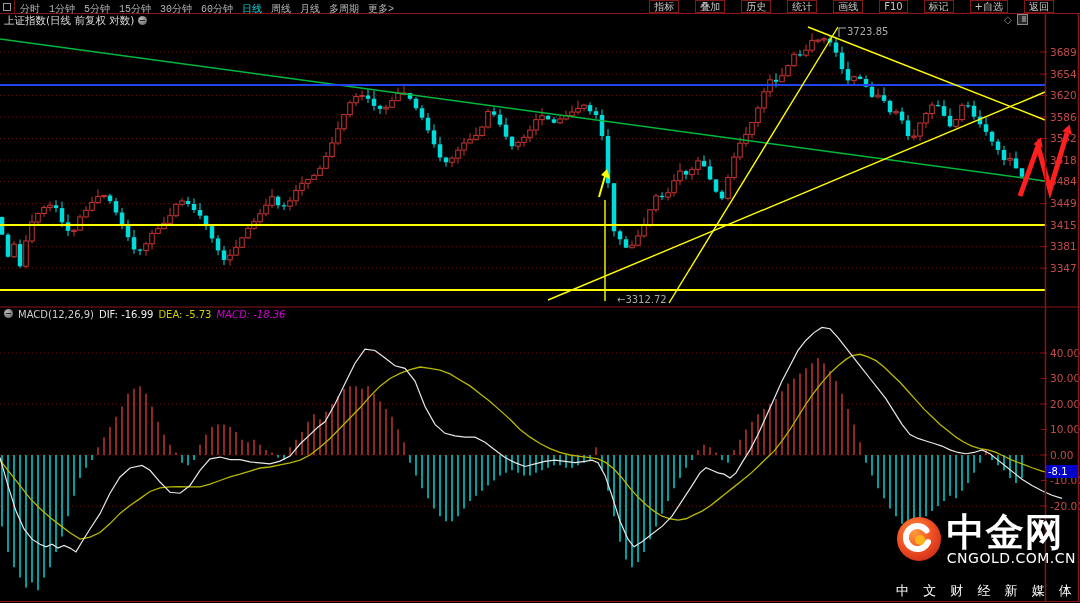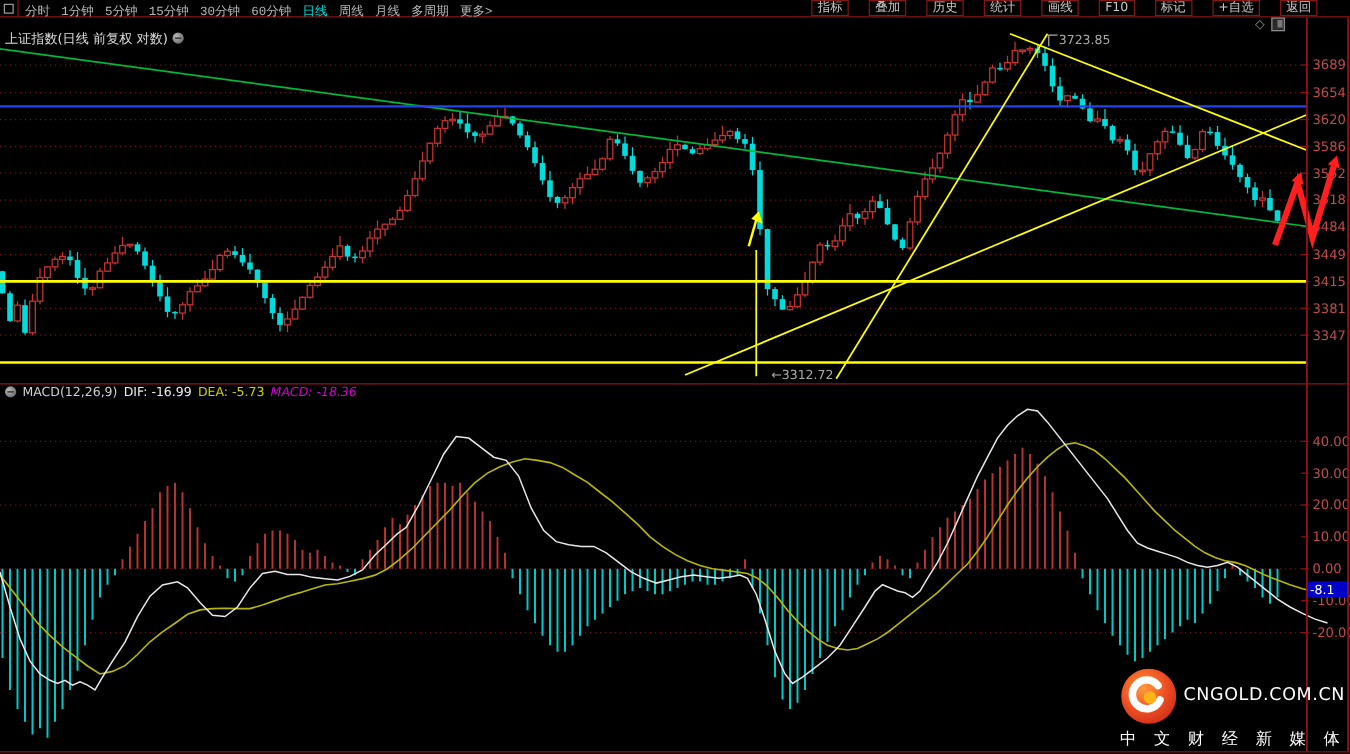--- a/index.html
+++ b/index.html
@@ -7,38 +7,38 @@
        font-family:"DejaVu Sans","Liberation Sans",sans-serif;}
   
   .toolbar{position:absolute;left:0;top:0;width:1080px;height:13px;display:flex;align-items:center;}
   .tb-icon{width:8px;height:8px;border:1px solid #9a9a9a;margin:0 3px 0 3px;display:inline-block;box-sizing:border-box;}
   .tb-sep{width:1px;height:13px;background:#7a1212;margin-right:5px;}
   .tb-item{font-size:10px;color:#b8b8b8;margin-right:9px;white-space:nowrap;cursor:default;line-height:13px;font-family:Liberation Mono, monospace;}
   .tb-item.active{color:#00dcdc;margin-top:48px;}
   .tb-right{position:absolute;right:26px;top:0;height:13px;display:flex;gap:16px;}
   .tb-btn{font-size:10px;color:#c8c8c8;border:1px solid #801818;padding:0 4px;line-height:11px;height:11px;white-space:nowrap;background:#050000;}
   
-  .title-row{position:absolute;left:4px;top:24px;height:13px;display:flex;align-items:center;gap:4px;}
+  .title-row{position:absolute;left:4px;top:14px;height:13px;display:flex;align-items:center;gap:4px;}
   .title-text{font-size:10.5px;color:#dcdcdc;white-space:nowrap;}
   .circle-icon{width:9px;height:9px;border-radius:50%;background:radial-gradient(circle at 35% 35%,#bbb,#555);display:inline-block;position:relative;}
   .circle-icon::after{content:"";position:absolute;left:2px;top:4px;width:5px;height:1px;background:#222;}
   .row2-icons{position:absolute;top:14px;left:1004px;display:flex;gap:5px;align-items:center;}
   .diamond{color:#8a8a8a;font-size:10px;line-height:10px;}
   .panel-ic{width:9px;height:9px;border:1px solid #8a8a8a;background:#2a2a2a;display:inline-block;position:relative;}
   .panel-ic::after{content:"";position:absolute;right:1px;top:1px;width:4px;height:6px;background:#777;}
   
   .macd-row{position:absolute;left:4px;top:309px;height:13px;display:flex;gap:5px;font-size:10px;white-space:nowrap;}
   .m-params{color:#cfcfcf;} .m-dif{color:#eeeeee;} .m-dea{color:#cfcf00;} .m-macd{color:#d000d0;font-style:italic;}
   
   .wm{position:absolute;right:4px;bottom:3px;width:180px;color:#fff;}
   .wm-top{display:flex;align-items:center;gap:6px;}
   .wm-col{display:flex;flex-direction:column;align-items:flex-start;}
   .wm-name{font-size:38px;font-weight:bold;line-height:40px;letter-spacing:1px;}
   .wm-domain{font-size:14px;font-weight:normal;letter-spacing:.5px;margin-top:-2px;}
-  .wm-slogan{font-size:13px;letter-spacing:5px;margin-top:2px;white-space:nowrap;}
+  .wm-slogan{font-size:13px;letter-spacing:5px;margin-top:16px;white-space:nowrap;}
   svg#cv{position:absolute;left:0;top:0;}
 </style>
 </head>
 <body>
 
 <svg id="cv" width="1080" height="603">
     <line x1="0" y1="52" x2="1045" y2="52" stroke="#701313" stroke-width="1" stroke-dasharray="1 3"></line>
     <line x1="1041" y1="52" x2="1047" y2="52" stroke="#8b1515" stroke-width="1"></line>
     <text x="1050" y="55.5" fill="#c34a4a" font-size="10.5" font-family="DejaVu Sans">3689</text>
     <line x1="0" y1="74.12" x2="1045" y2="74.12" stroke="#701313" stroke-width="1" stroke-dasharray="1 3"></line>
@@ -671,17 +671,18 @@
           <stop offset="0%" stop-color="#ff9a3c"></stop>
             <stop offset="55%" stop-color="#ef4f23"></stop>
             <stop offset="100%" stop-color="#c92a17"></stop>
         </radialGradient>
       </defs>
       <circle cx="23" cy="23" r="22" fill="url(#lg)"></circle>
       <path d="M 30.5 14.5 A 11.5 11.5 0 1 0 32 26" fill="none" stroke="#ffffff" stroke-width="6" stroke-linecap="round"></path>
       <circle cx="24" cy="24" r="5" fill="#ffb31a"></circle>
     </svg>
     <div class="wm-col">
+      <span class="wm-name">中金网</span>
       <span class="wm-domain">CNGOLD.COM.CN</span>
     </div>
   </div>
   <div class="wm-slogan">中 文 财 经 新 媒 体</div>
 </div>
 
 </body></html>

